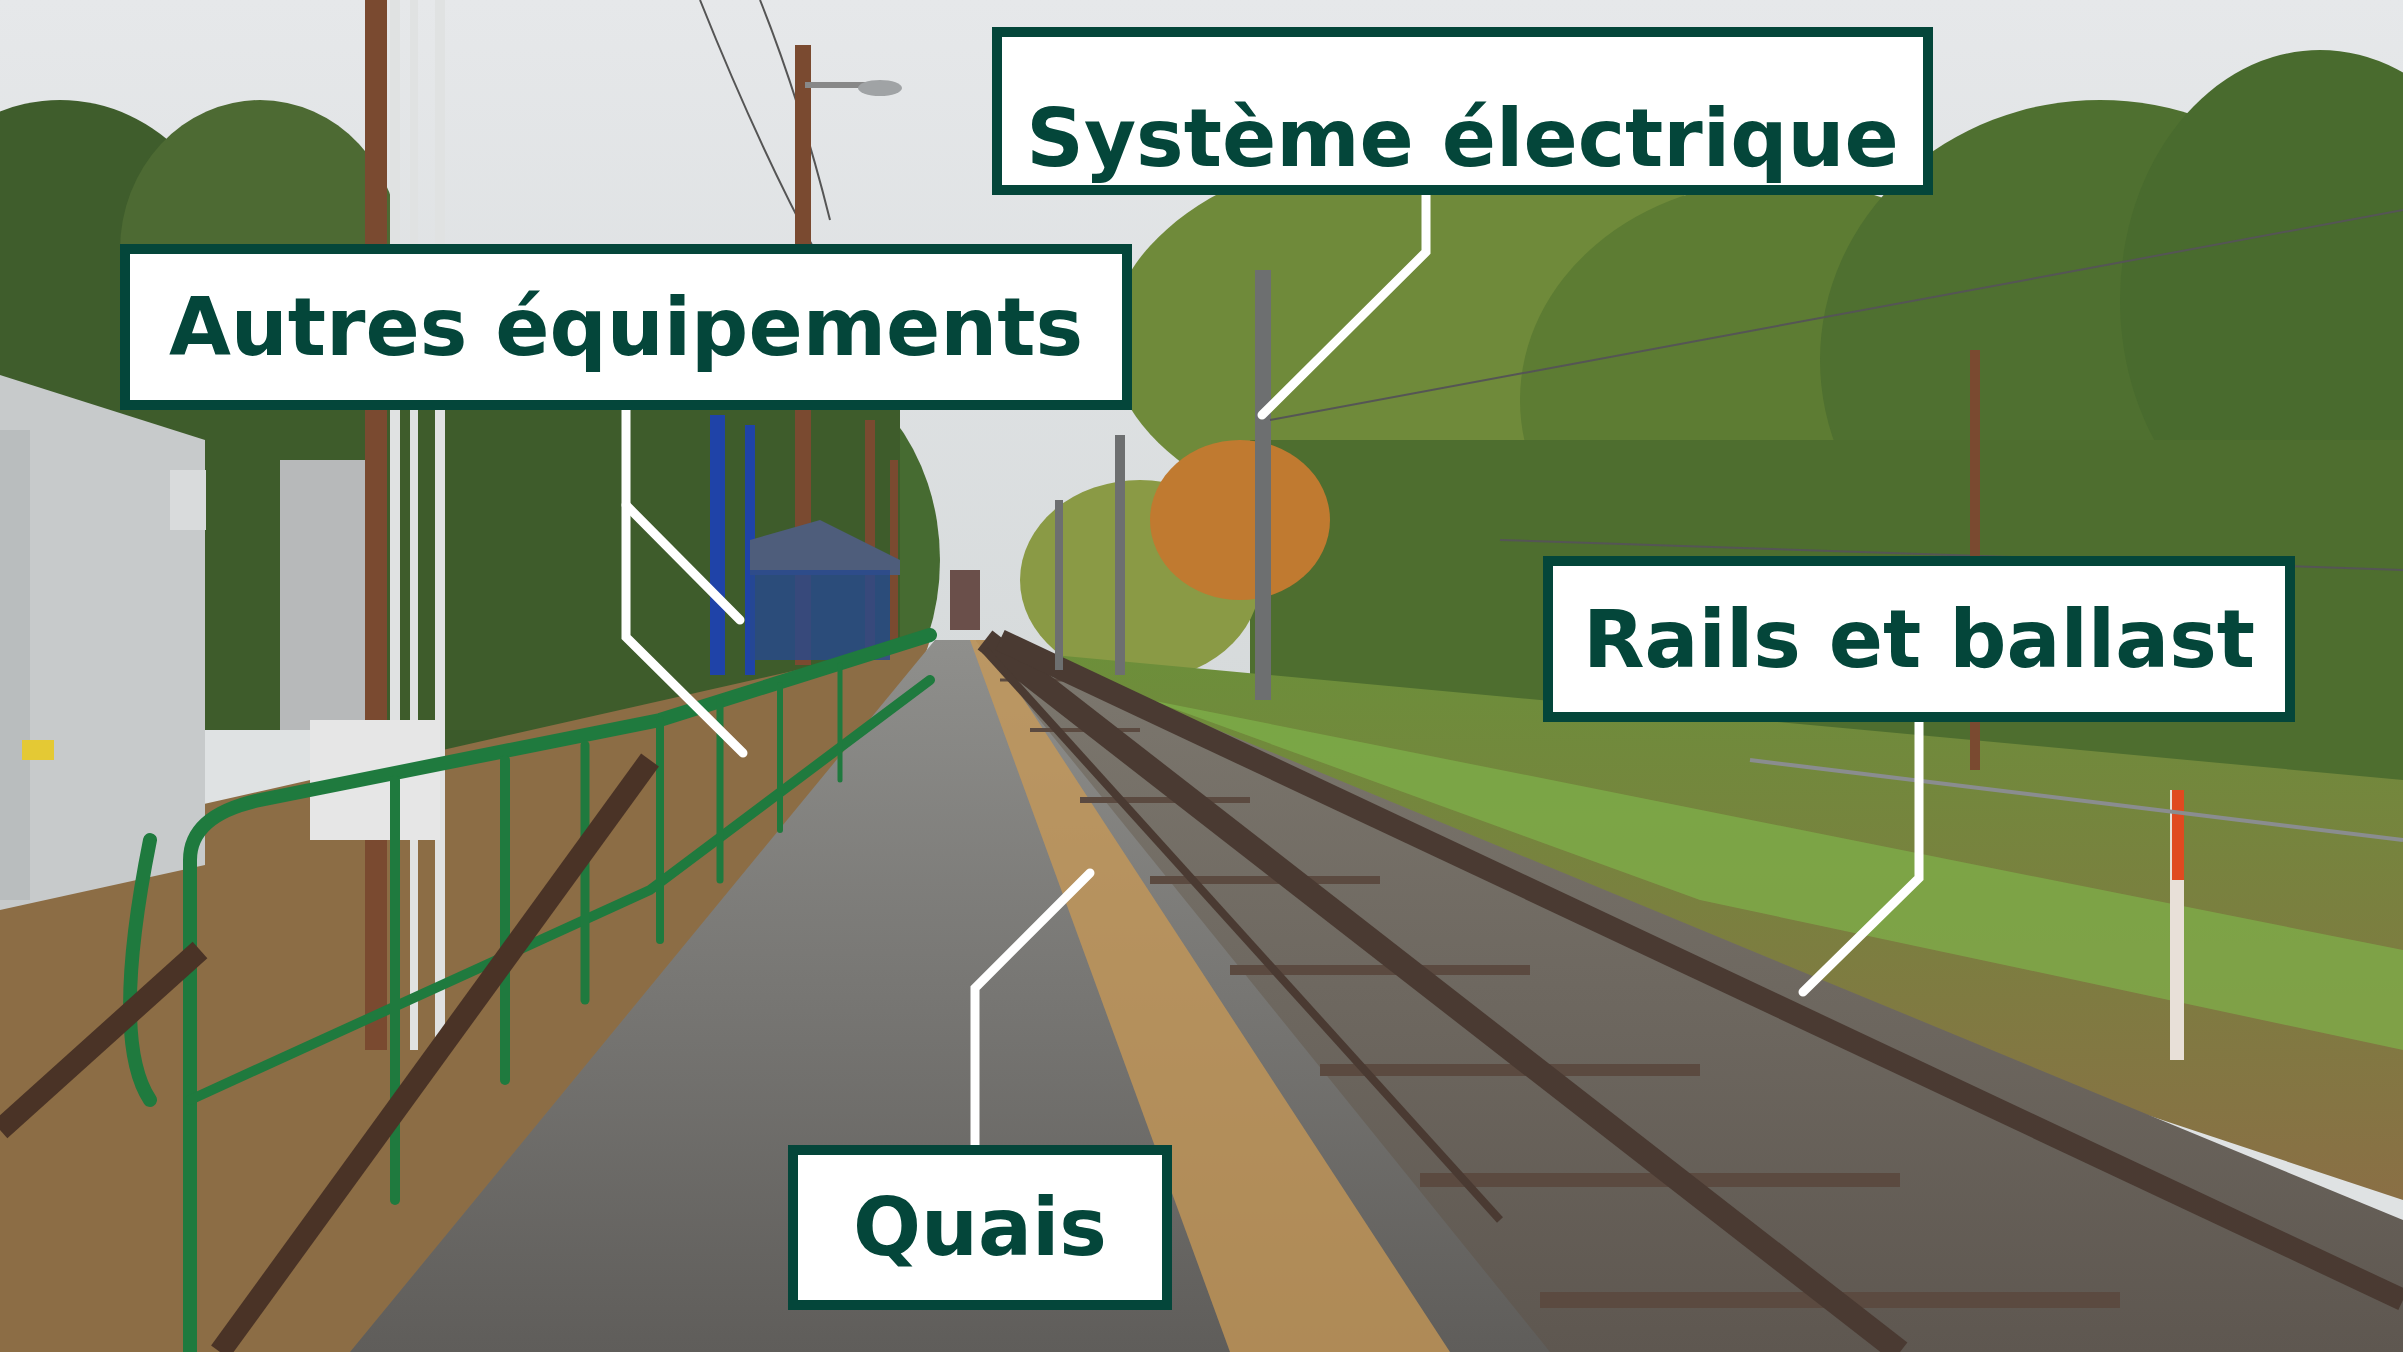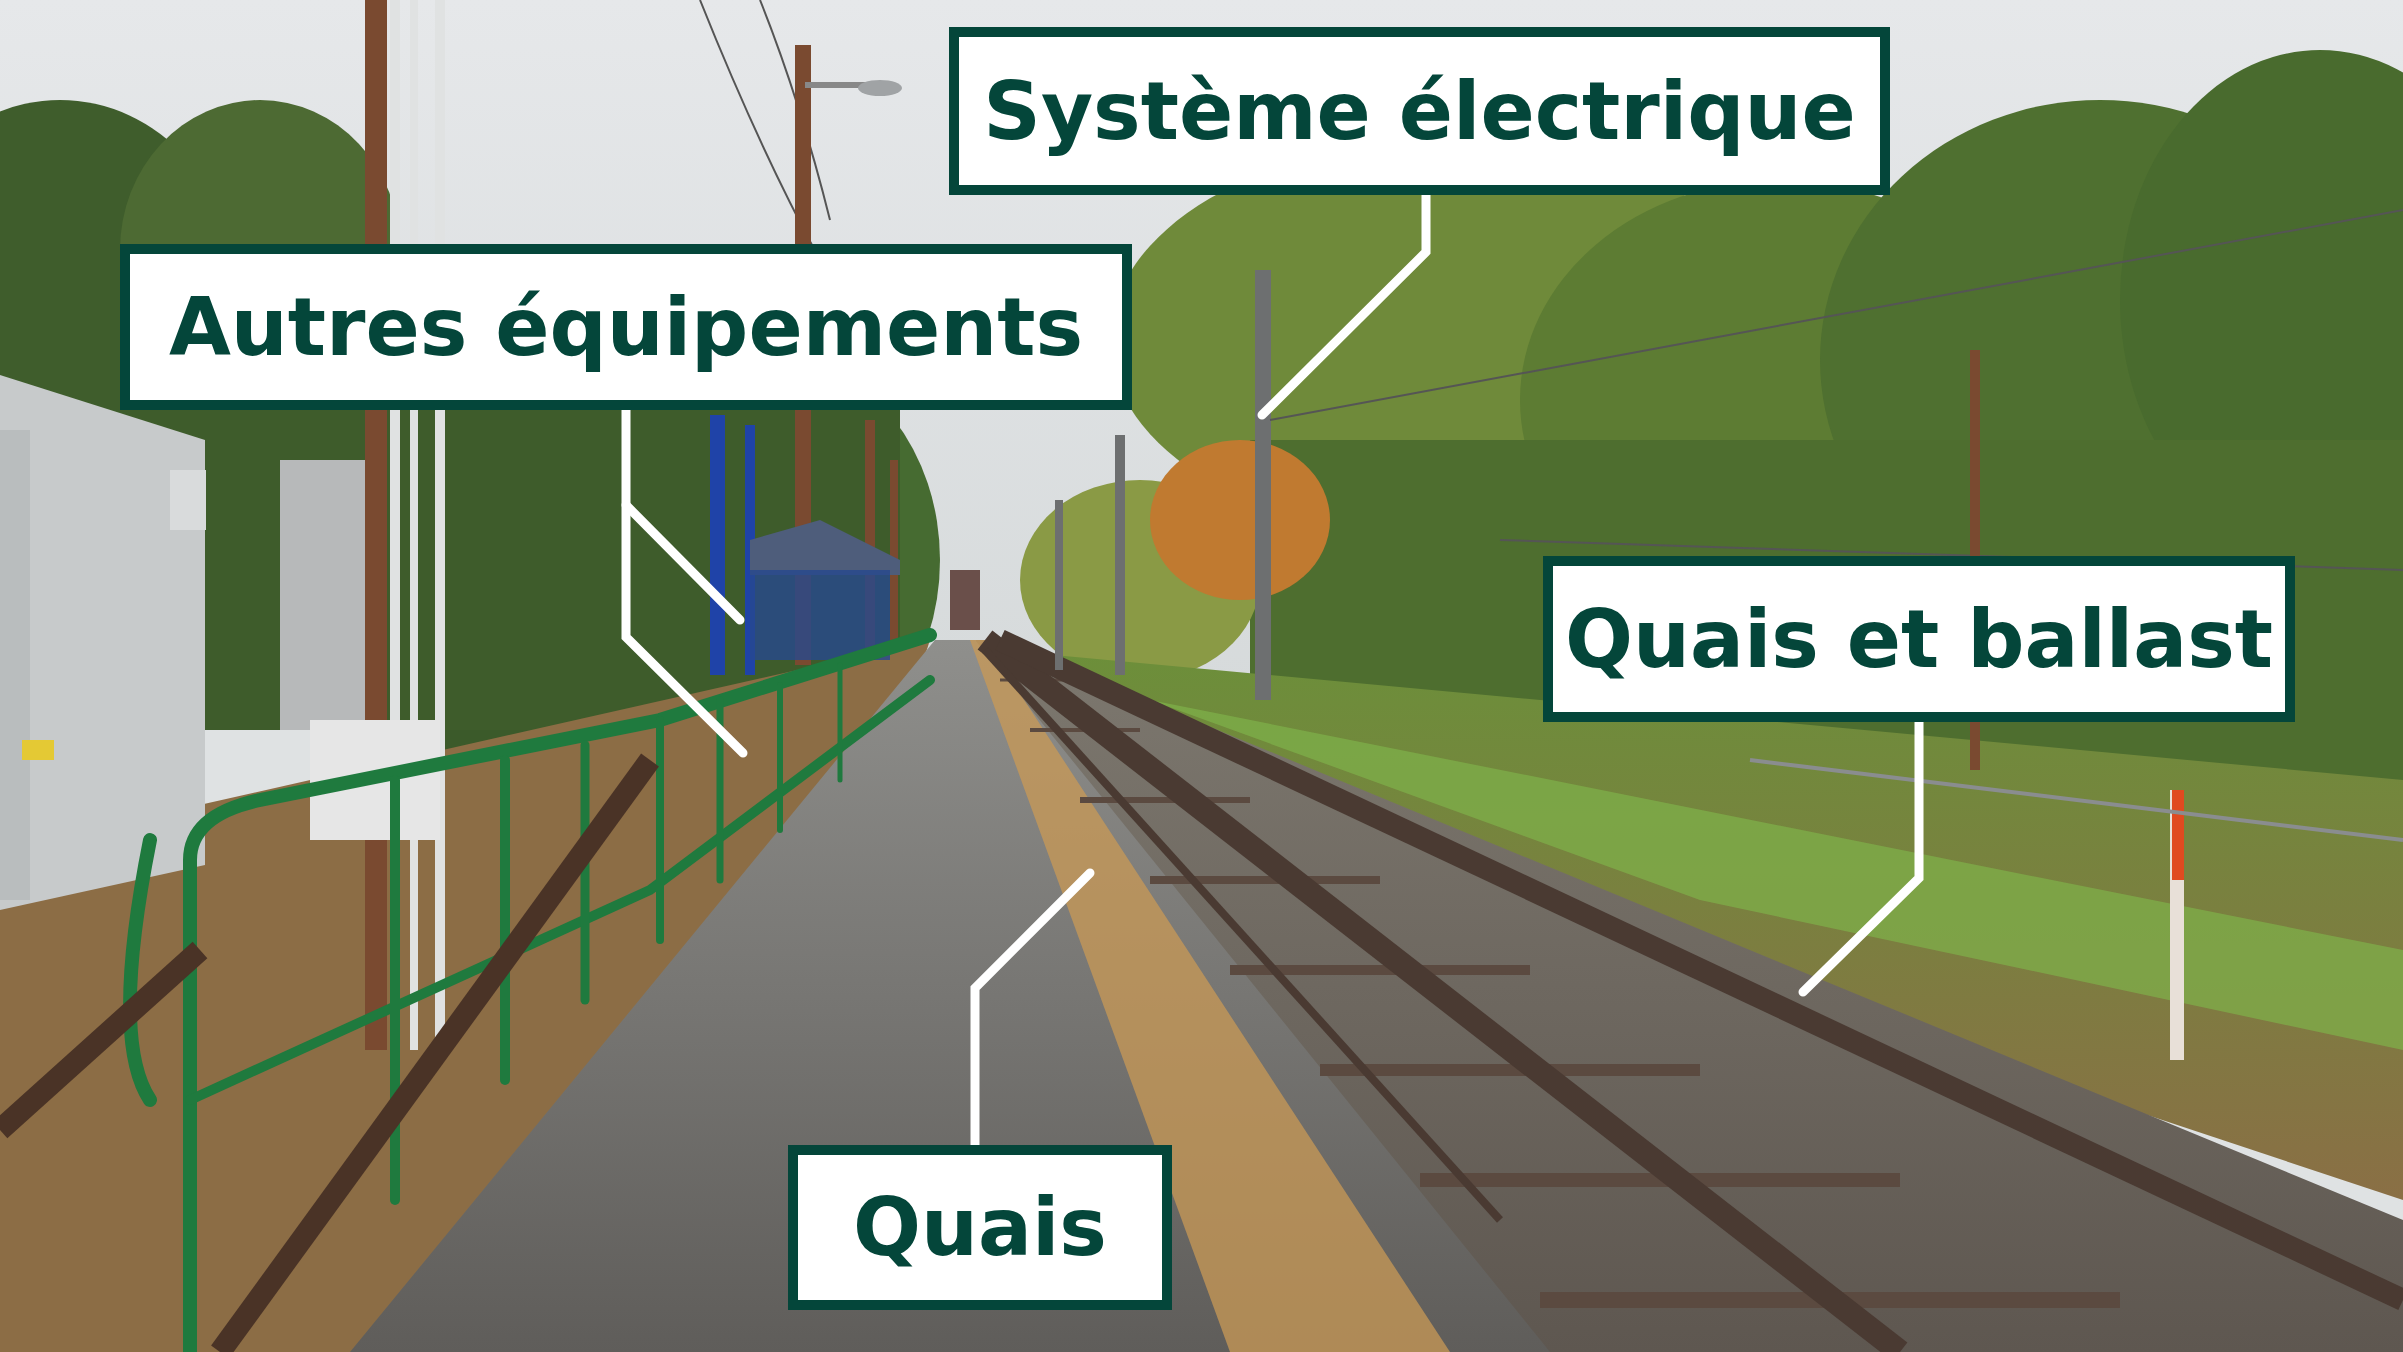--- a/index.html
+++ b/index.html
@@ -163,27 +163,27 @@
 <svg class="connectors" viewBox="0 0 2403 1352" xmlns="http://www.w3.org/2000/svg">
   <g stroke="#ffffff" stroke-width="9" fill="none" stroke-linecap="round" stroke-linejoin="miter">
     <polyline points="1426,195 1426,252 1262,415"></polyline>
     <polyline points="626,410 626,637 743,753"></polyline>
     <polyline points="626,505 740,620"></polyline>
     <polyline points="975,1145 975,988 1090,873"></polyline>
     <polyline points="1919,722 1919,878 1803,992"></polyline>
   </g>
 </svg>
 
-<div class="label-box" style="left:949px; top:27px; width:941px; height:168px; font-size:80px;">
+<div class="label-box" style="left:992px; top:27px; width:941px; height:168px; font-size:80px;align-items:flex-end;">
   <span>Système électrique</span>
 </div>
 
 <div class="label-box" style="left:120px; top:244px; width:1012px; height:166px; font-size:80px;text-align:center;">
   <span>Autres équipements</span>
 </div>
 
 <div class="label-box" style="left:1543px; top:556px; width:752px; height:166px; font-size:80px;">
-  <span>Quais et ballast</span>
+  <span>Rails et ballast</span>
 </div>
 
 <div class="label-box" style="left:788px; top:1145px; width:384px; height:165px; font-size:80px;">
   <span>Quais</span>
 </div>
 
 </body></html>

